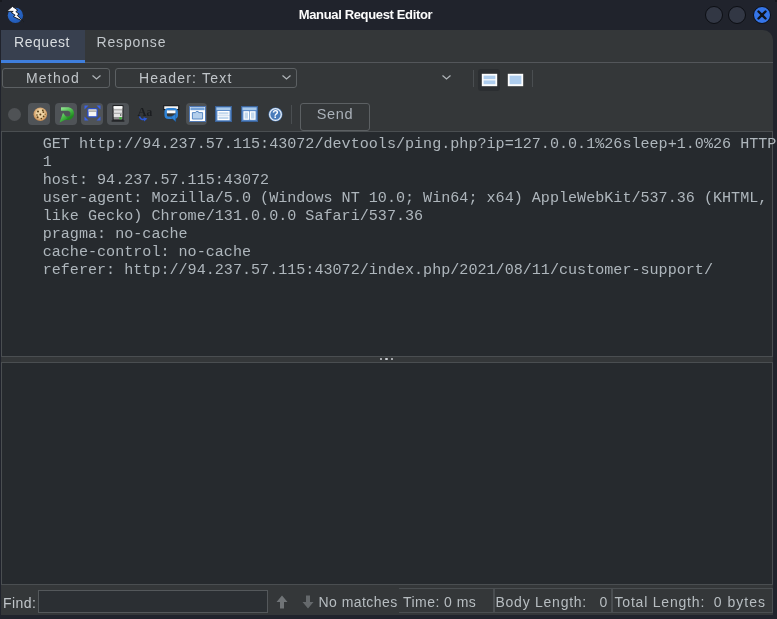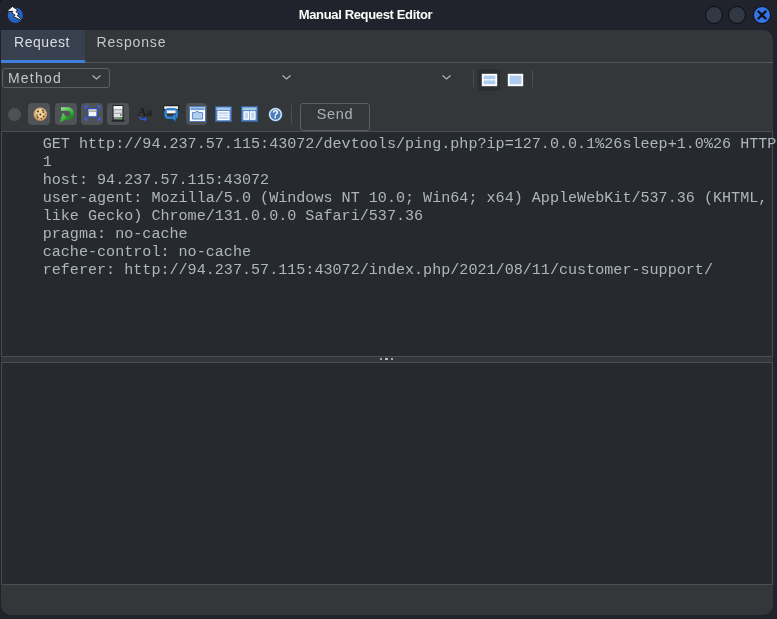--- a/index.html
+++ b/index.html
@@ -17,21 +17,21 @@
 
 #content { left:1px; top:30px; width:772px; height:585px; background:#343739;border-radius:10px; }
 
 
 #tab-active { left:0; top:0; width:84px; height:30px; background:#38404f; }
 #tab-underline { left:0; top:29.8px; width:84px; height:3.4px; background:#3f7edc; }
 #tab-req { left:13px; top:4px; color:#d9dde0; font-size:14px; letter-spacing:0.55px; }
 #tab-resp { left:95.5px; top:4px; color:#c2c7cb; font-size:14px; letter-spacing:0.85px; }
 
 
-.combo { top:38px; height:20px; border:1px solid #5c6063; border-radius:3px; background:#343739; color:#c0c5c9; font-size:14px; letter-spacing:1.2px; line-height:18px; padding-left:5px; }
+.combo { top:38px; height:20px; border:1px solid #5c6063; border-radius:3px; background:#343739; color:#c0c5c9; font-size:14px; letter-spacing:1.2px; line-height:18px; padding-left:23px; }
 .chev { top:45px; width:9px; height:5px; }
 #combo1 { left:1px; width:108px; }
 #combo2 { left:114px; width:182px; }
 #combo3 { left:299px; width:166px; }
 .vsep { width:1px; background:#4a4e51; }
 #sep-a { left:471.5px; top:40px; height:17px; }
 #sep-b { left:531px; top:40px; height:17px; }
 #lbtn1 { left:477px; top:39px; width:22px; height:22px; background:#2b2e31; border-radius:3px; }
 
 
@@ -79,20 +79,21 @@
 
 <div id="content" class="abs">
 
   <div id="tab-active" class="abs"></div>
   <div class="abs" style="left:0; top:31.5px; width:772px; height:1.4px; background:#53565a;"></div>
   <div id="tab-underline" class="abs"></div>
   <div id="tab-req" class="abs">Request</div>
   <div id="tab-resp" class="abs">Response</div>
 
   <div id="combo1" class="abs combo">Method</div>
+  <div id="combo2" class="abs combo">Header: Text</div>
   <svg class="abs chev" style="left:91px;" viewBox="0 0 9 5">
       <path d="M0.5 0.5 L4.5 4 L8.5 0.5" stroke="#b0b5b9" stroke-width="1.2" fill="none"></path>
     </svg>
   <svg class="abs chev" style="left:281px;" viewBox="0 0 9 5">
       <path d="M0.5 0.5 L4.5 4 L8.5 0.5" stroke="#b0b5b9" stroke-width="1.2" fill="none"></path>
     </svg>
   <svg class="abs chev" style="left:441px;" viewBox="0 0 9 5">
       <path d="M0.5 0.5 L4.5 4 L8.5 0.5" stroke="#b0b5b9" stroke-width="1.2" fill="none"></path>
     </svg>
   <div id="sep-a" class="abs vsep"></div>
@@ -218,13 +219,32 @@
 user-agent: Mozilla/5.0 (Windows NT 10.0; Win64; x64) AppleWebKit/537.36 (KHTML,
 like Gecko) Chrome/131.0.0.0 Safari/537.36
 pragma: no-cache
 cache-control: no-cache
 referer: http://94.237.57.115:43072/index.php/2021/08/11/customer-support/</div>
 
   <div id="splitdots" class="abs"><span class="dot"></span><span class="dot"></span><span class="dot"></span></div>
 
   <div id="resparea" class="abs"></div>
 
+  <div id="statusbar" class="abs">
+    <div id="findlbl" class="abs">Find:</div>
+    <div id="findinput" class="abs"></div>
+    <svg class="abs" style="left:275px; top:9.5px;" width="12" height="14" viewBox="0 0 12 14">
+      <path d="M6 0.5 L11.5 7 L8 7 L8 13.5 L4 13.5 L4 7 L0.5 7 Z" fill="#707477"></path>
+    </svg>
+    <svg class="abs" style="left:300.5px; top:9.5px;" width="12" height="14" viewBox="0 0 12 14">
+      <path d="M6 13.5 L11.5 7 L8 7 L8 0.5 L4 0.5 L4 7 L0.5 7 Z" fill="#65696c"></path>
+    </svg>
+    <div class="abs stext" style="left:317.5px;">No matches</div>
+    <div class="abs stext" style="left:402px;">Time: 0 ms</div>
+    <div class="abs stext" style="left:494.5px; letter-spacing:0.75px;">Body Length:</div>
+    <div class="abs stext" style="left:598.5px;">0</div>
+    <div class="abs stext" style="left:613.5px; letter-spacing:0.8px;">Total Length:</div>
+    <div class="abs stext" style="left:712.8px; letter-spacing:1.0px;">0 bytes</div>
+    <div class="abs scell" style="left:398px; width:95px; border-left:none;"></div>
+    <div class="abs scell" style="left:493px; width:117.5px;"></div>
+    <div class="abs scell" style="left:610.5px; width:161.5px;"></div>
+  </div>
 </div>
 
 </body></html>

